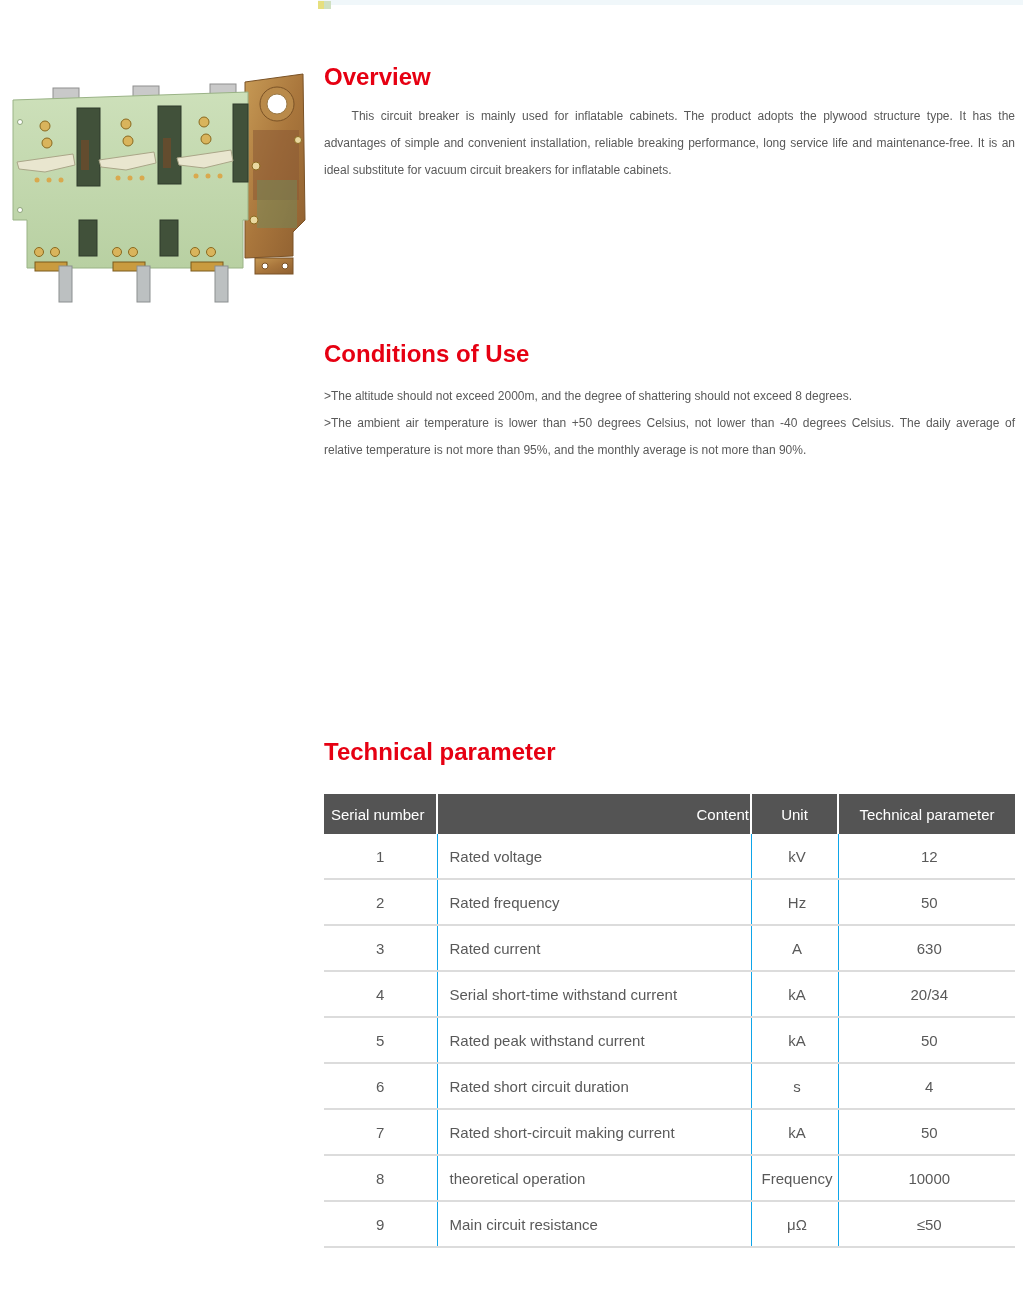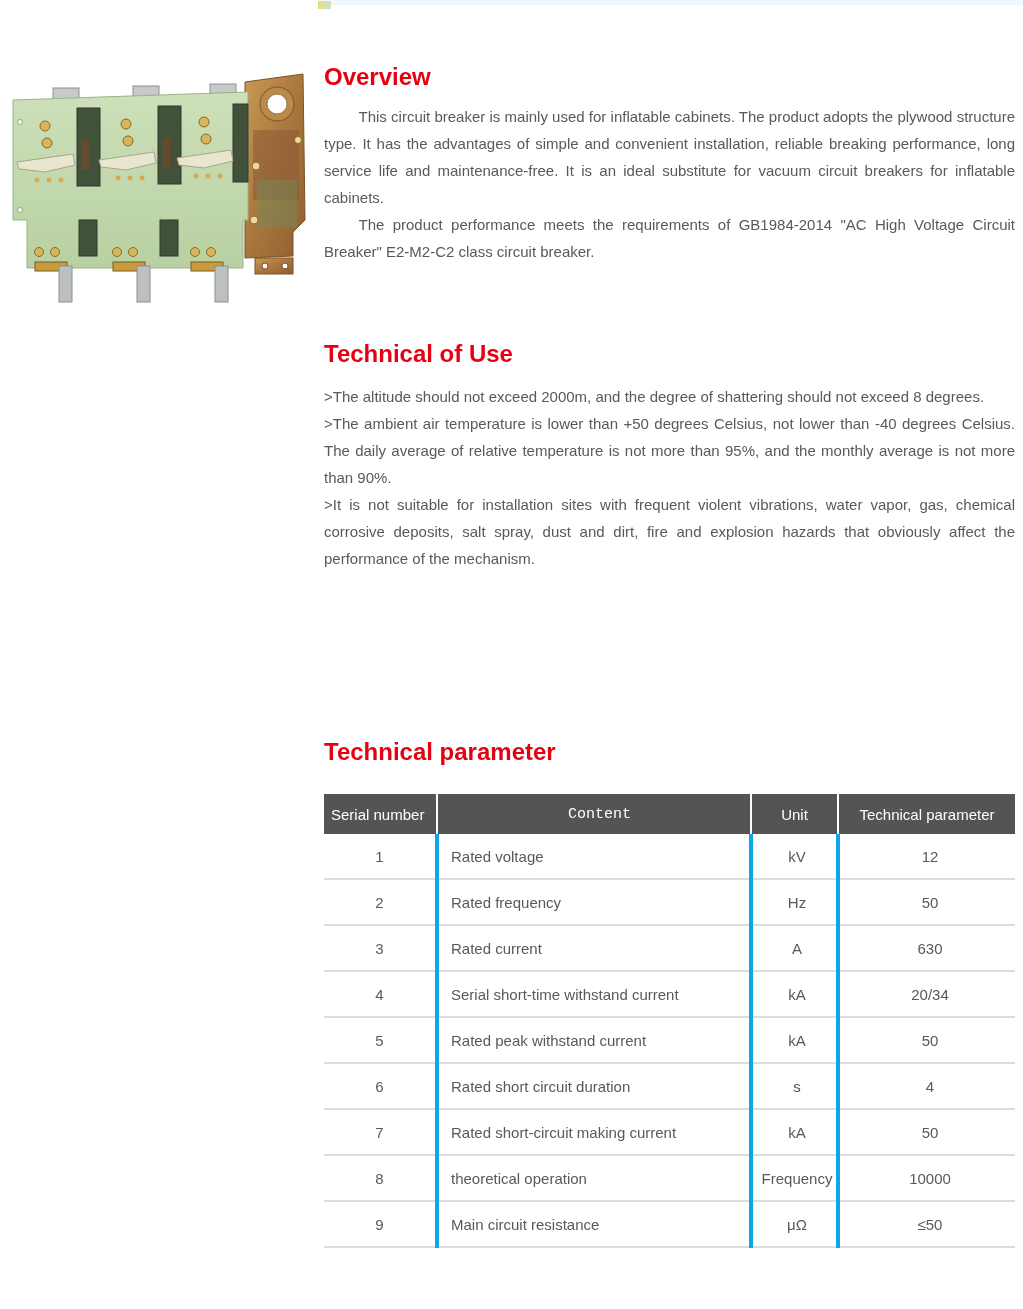--- a/index.html
+++ b/index.html
@@ -9,46 +9,46 @@
   }
   .top-strip{position:absolute;left:318px;top:0;width:705px;height:5px;background:#f0f7fa;}
   .top-icon{position:absolute;left:318px;top:1px;width:13px;height:8px;
     background:linear-gradient(90deg,#e6df7f 0 50%,#cfe0c2 50% 100%);}
   .figure{position:absolute;left:5px;top:70px;width:305px;height:238px;}
   .content-col{position:absolute;left:324px;top:0;width:691px;}
   .sec-title{
     position:absolute;left:0;margin:0;font-size:24px;line-height:26px;font-weight:bold;
     color:var(--accent,#e60012);
   }
-  .body-text{position:absolute;left:0;width:691px;font-size:15px;line-height:27px;
+  .body-text{position:absolute;left:0;width:691px;font-size:12px;line-height:27px;
     color:var(--body-text,#595959);text-align:justify;}
   .body-text p{margin:0;}
   .indent p{text-indent:2.3em;}
   #overview-title{top:64px;}
   #overview-body{top:103px;}
   #conditions-title{top:341px;}
   #conditions-body{top:383px;}
   #technical-title{top:739px;}
   .param-table-wrap{position:absolute;left:0;top:778px;width:691px;}
   table.param{border-collapse:collapse;width:691px;table-layout:fixed;font-size:15px;margin-top:16px;}
   table.param col.c1{width:113px;} table.param col.c2{width:314px;}
   table.param col.c3{width:87px;}  table.param col.c4{width:177px;}
   table.param th{
     background:var(--th-bg,#545454);color:#ffffff;font-weight:normal;height:38px;
     font-size:15px;
   }
   table.param th + th{border-left:2px solid #ffffff;}
   th.col-serial{text-align:left;padding-left:7px;}
-  th.col-content{text-align:center;padding-left:12px;font-family:Liberation Mono, monospace;}
+  th.col-content{text-align:right;padding-left:12px;}
   th.col-unit,th.col-param{text-align:center;}
   table.param td{
     height:42px;color:var(--body-text,#595959);background:#ffffff;
     border-bottom:2px solid #dcdcdc;
   }
-  table.param td + td{border-left:4px solid #0ea5e9;}
+  table.param td + td{border-left:1px solid #0ea5e9;}
   td.col-serial{text-align:center;}
   td.col-content{text-align:left;padding-left:12px;}
   td.col-unit,td.col-param{text-align:center;padding-left:6px;}
 </style>
 </head>
 <body>
 
 <div class="top-strip"></div>
 <div class="top-icon"></div>
 
@@ -141,29 +141,27 @@
     </g>
   </svg>
 </div>
 
 <div class="content-col">
 
   <h2 class="sec-title" id="overview-title">Overview</h2>
 
   <div class="body-text indent" id="overview-body">
     <p>This circuit breaker is mainly used for inflatable cabinets. The product adopts the plywood structure type. It has the advantages of simple and convenient installation, reliable breaking performance, long service life and maintenance-free. It is an ideal substitute for vacuum circuit breakers for inflatable cabinets.</p>
-    <p>The product performance meets the requirements of GB1984-2014 "AC High Voltage Circuit Breaker" E2-M2-C2 class circuit breaker.</p>
   </div>
 
-  <h2 class="sec-title" id="conditions-title">Technical of Use</h2>
+  <h2 class="sec-title" id="conditions-title">Conditions of Use</h2>
 
   <div class="body-text" id="conditions-body">
     <p>&gt;The altitude should not exceed 2000m, and the degree of shattering should not exceed 8 degrees.</p>
     <p>&gt;The ambient air temperature is lower than +50 degrees Celsius, not lower than -40 degrees Celsius. The daily average of relative temperature is not more than 95%, and the monthly average is not more than 90%.</p>
-    <p>&gt;It is not suitable for installation sites with frequent violent vibrations, water vapor, gas, chemical corrosive deposits, salt spray, dust and dirt, fire and explosion hazards that obviously affect the performance of the mechanism.</p>
   </div>
 
   <h2 class="sec-title" id="technical-title">Technical parameter</h2>
 
   <div class="param-table-wrap">
     <table class="param">
       <colgroup>
           <col class="c1">
           <col class="c2">
           <col class="c3">

